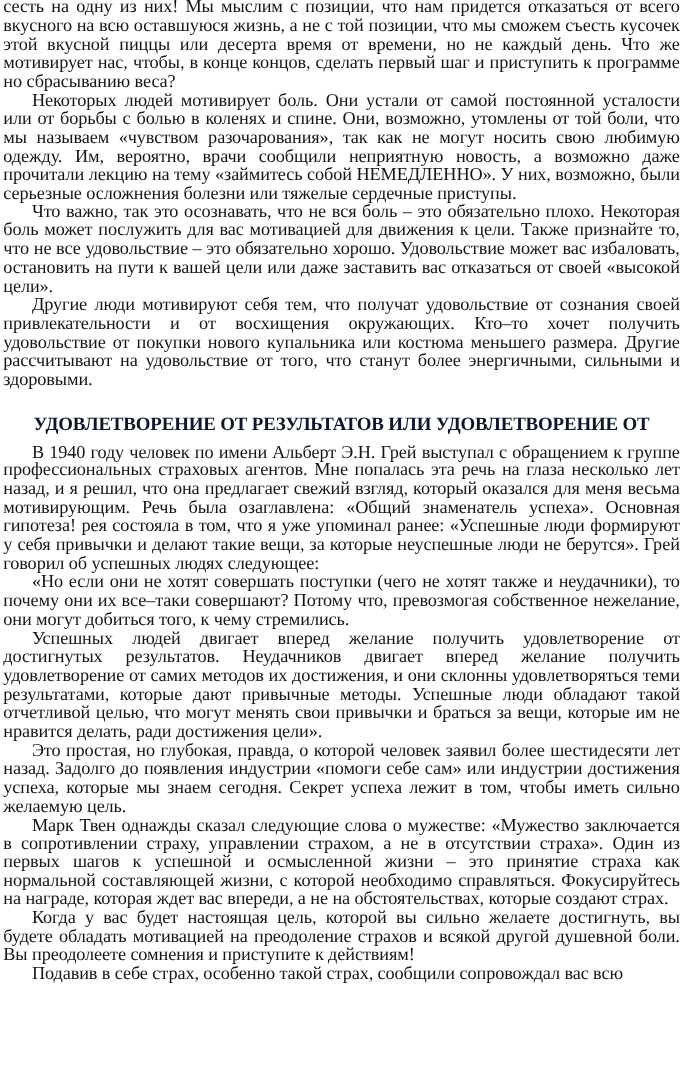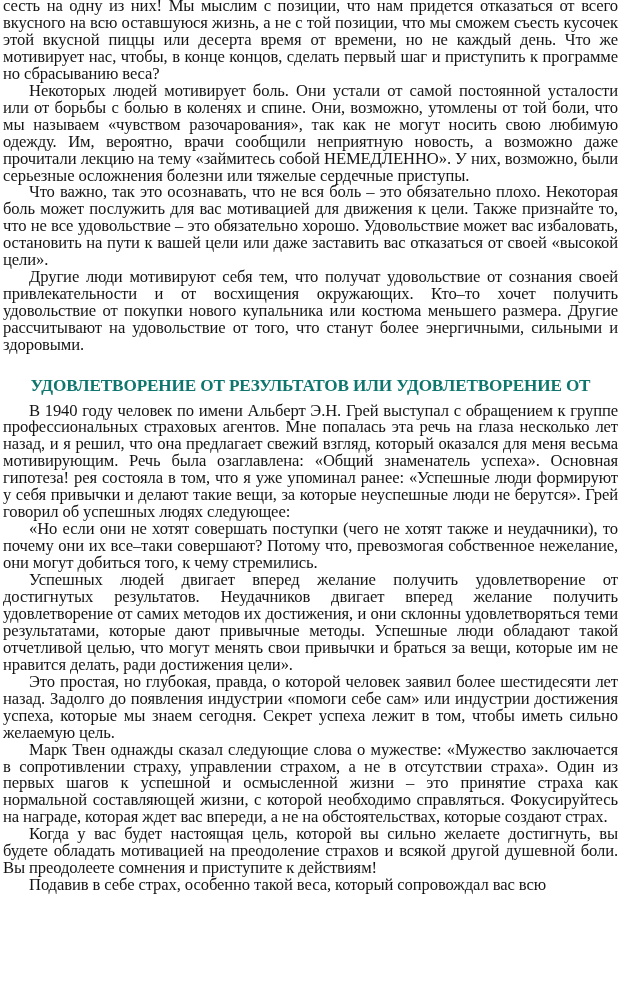--- a/index.html
+++ b/index.html
@@ -33,21 +33,21 @@
     text-indent: 0;
   }
   .heading {
     margin: 23px 0 8px 0;
     font-family: "Liberation Serif", "DejaVu Serif", serif;
     font-weight: bold;
     font-size: 17.2px;
     line-height: 17.5px;
     text-align: center;
     text-indent: 0;
-    color: #0f766e;
+    color: #0f172a;
     letter-spacing: -0.15px;
   }
   .heading span {
     display: block;
   }
 </style>
 </head>
 <body>
 
 <div class="page">
@@ -59,14 +59,14 @@
   <div class="heading">
     <span>УДОВЛЕТВОРЕНИЕ ОТ РЕЗУЛЬТАТОВ ИЛИ УДОВЛЕТВОРЕНИЕ ОТ</span>
   </div>
 
   <p>В 1940 году человек по имени Альберт Э.Н. Грей выступал с обращением к группе профессиональных страховых агентов. Мне попалась эта речь на глаза несколько лет назад, и я решил, что она предлагает свежий взгляд, который оказался для меня весьма мотивирующим. Речь была озаглавлена: «Общий знаменатель успеха». Основная гипотеза! рея состояла в том, что я уже упоминал ранее: «Успешные люди формируют у себя привычки и делают такие вещи, за которые неуспешные люди не берутся». Грей говорил об успешных людях следующее:</p>
   <p>«Но если они не хотят совершать поступки (чего не хотят также и неудачники), то почему они их все–таки совершают? Потому что, превозмогая собственное нежелание, они могут добиться того, к чему стремились.</p>
   <p>Успешных людей двигает вперед желание получить удовлетворение от достигнутых результатов. Неудачников двигает вперед желание получить удовлетворение от самих методов их достижения, и они склонны удовлетворяться теми результатами, которые дают привычные методы. Успешные люди обладают такой отчетливой целью, что могут менять свои привычки и браться за вещи, которые им не нравится делать, ради достижения цели».</p>
   <p>Это простая, но глубокая, правда, о которой человек заявил более шестидесяти лет назад. Задолго до появления индустрии «помоги себе сам» или индустрии достижения успеха, которые мы знаем сегодня. Секрет успеха лежит в том, чтобы иметь сильно желаемую цель.</p>
   <p>Марк Твен однажды сказал следующие слова о мужестве: «Мужество заключается в сопротивлении страху, управлении страхом, а не в отсутствии страха». Один из первых шагов к успешной и осмысленной жизни – это принятие страха как нормальной составляющей жизни, с которой необходимо справляться. Фокусируйтесь на награде, которая ждет вас впереди, а не на обстоятельствах, которые создают страх.</p>
   <p>Когда у вас будет настоящая цель, которой вы сильно желаете достигнуть, вы будете обладать мотивацией на преодоление страхов и всякой другой душевной боли. Вы преодолеете сомнения и приступите к действиям!</p>
-  <p>Подавив в себе страх, особенно такой веса, который сопровождал вас всю</p>
+  <p>Подавив в себе страх, особенно такой страх, сообщили сопровождал вас всю</p>
 </div>
 
 </body></html>

